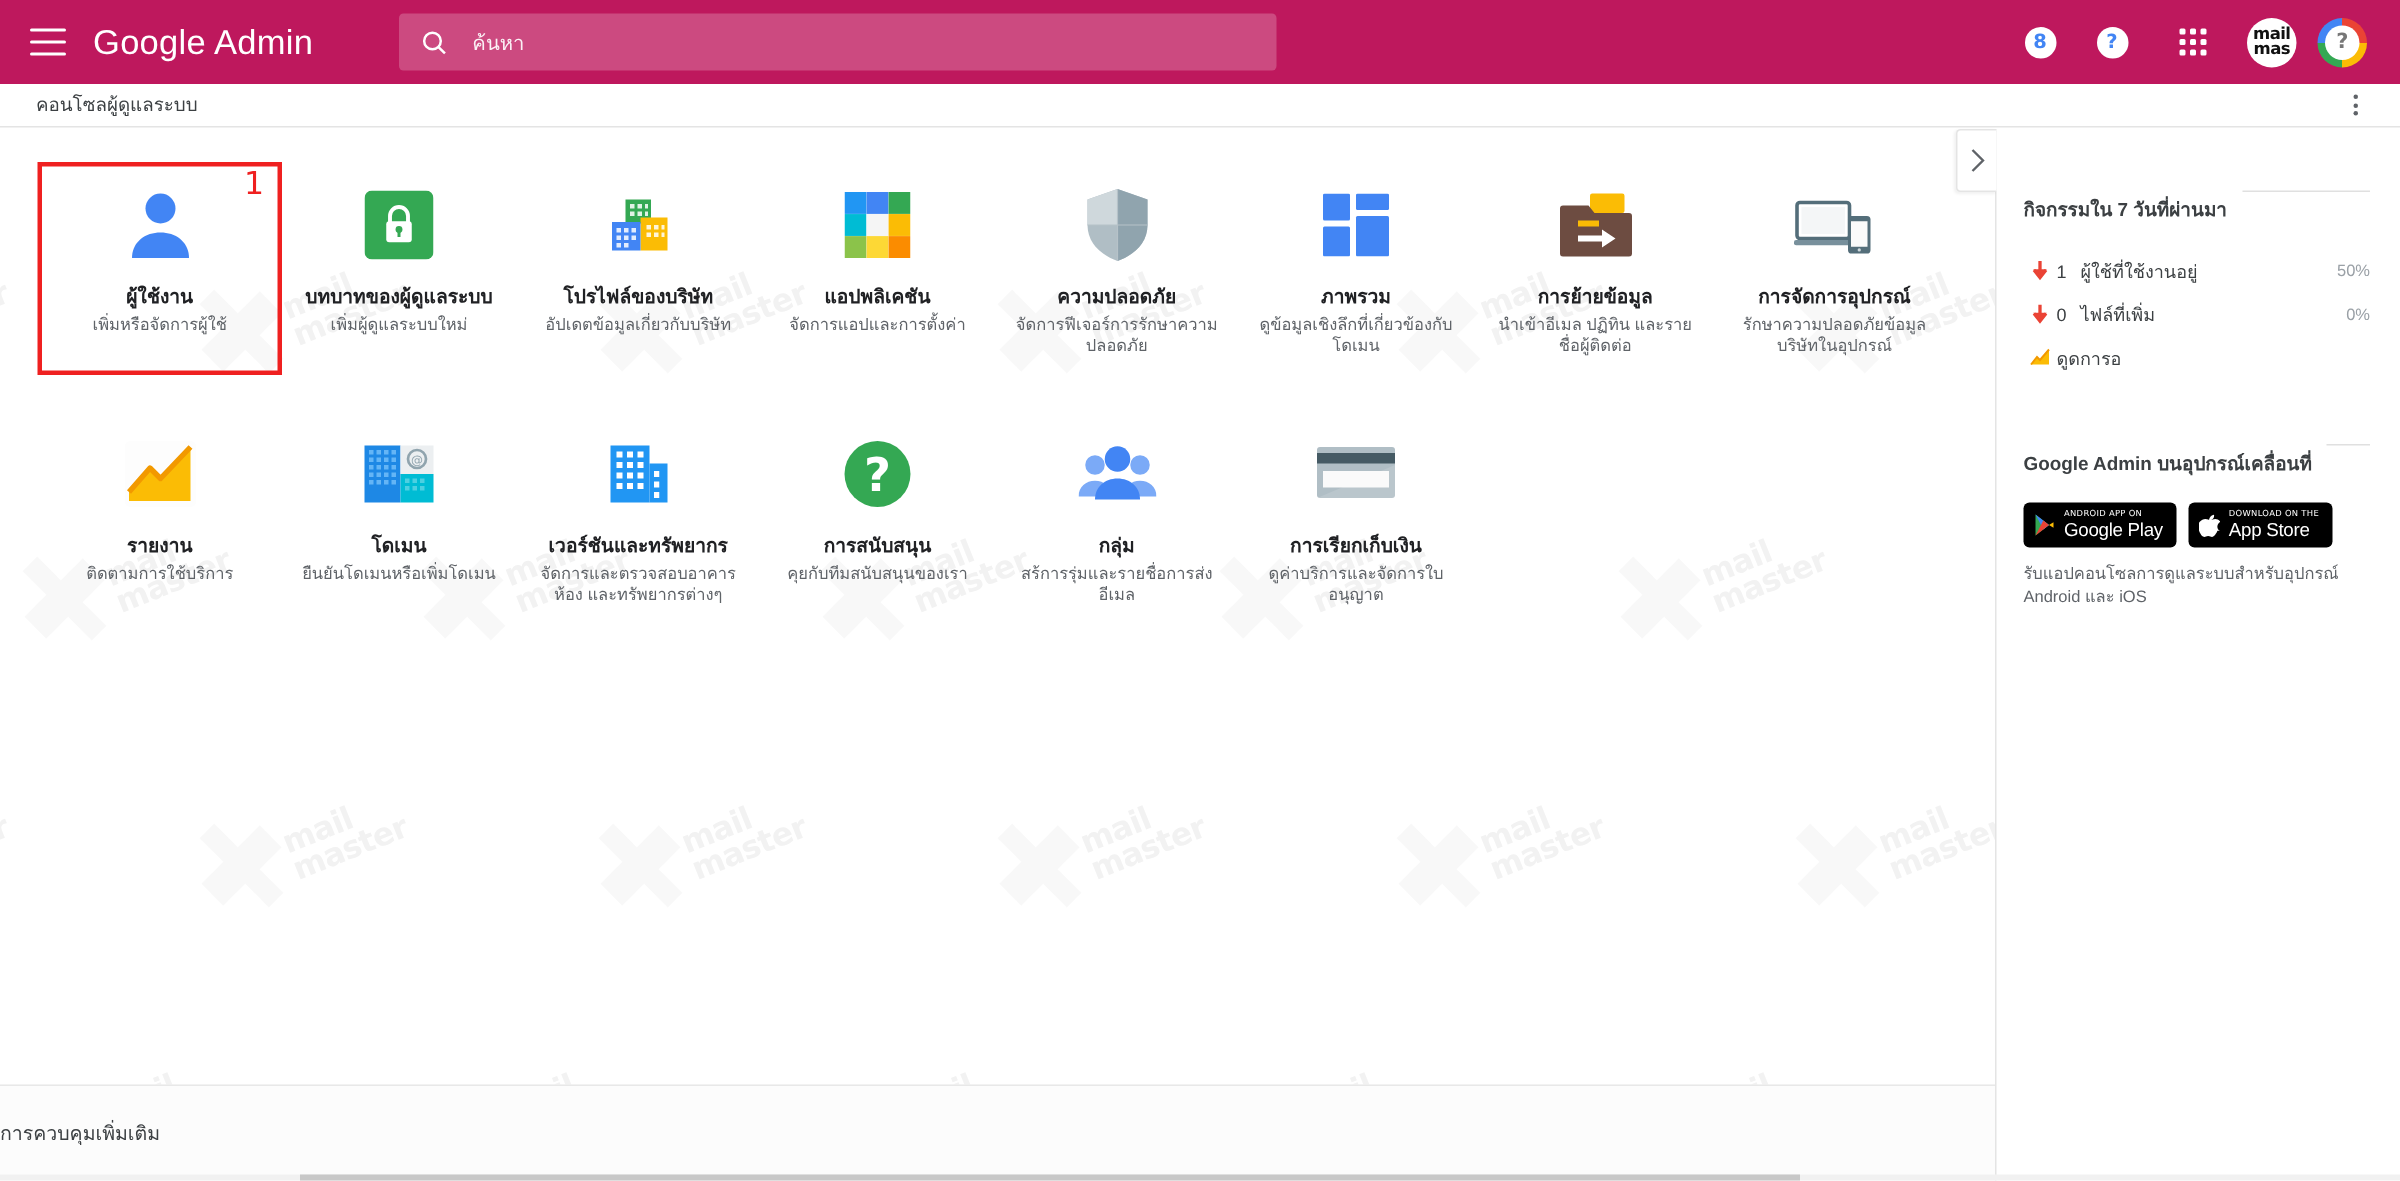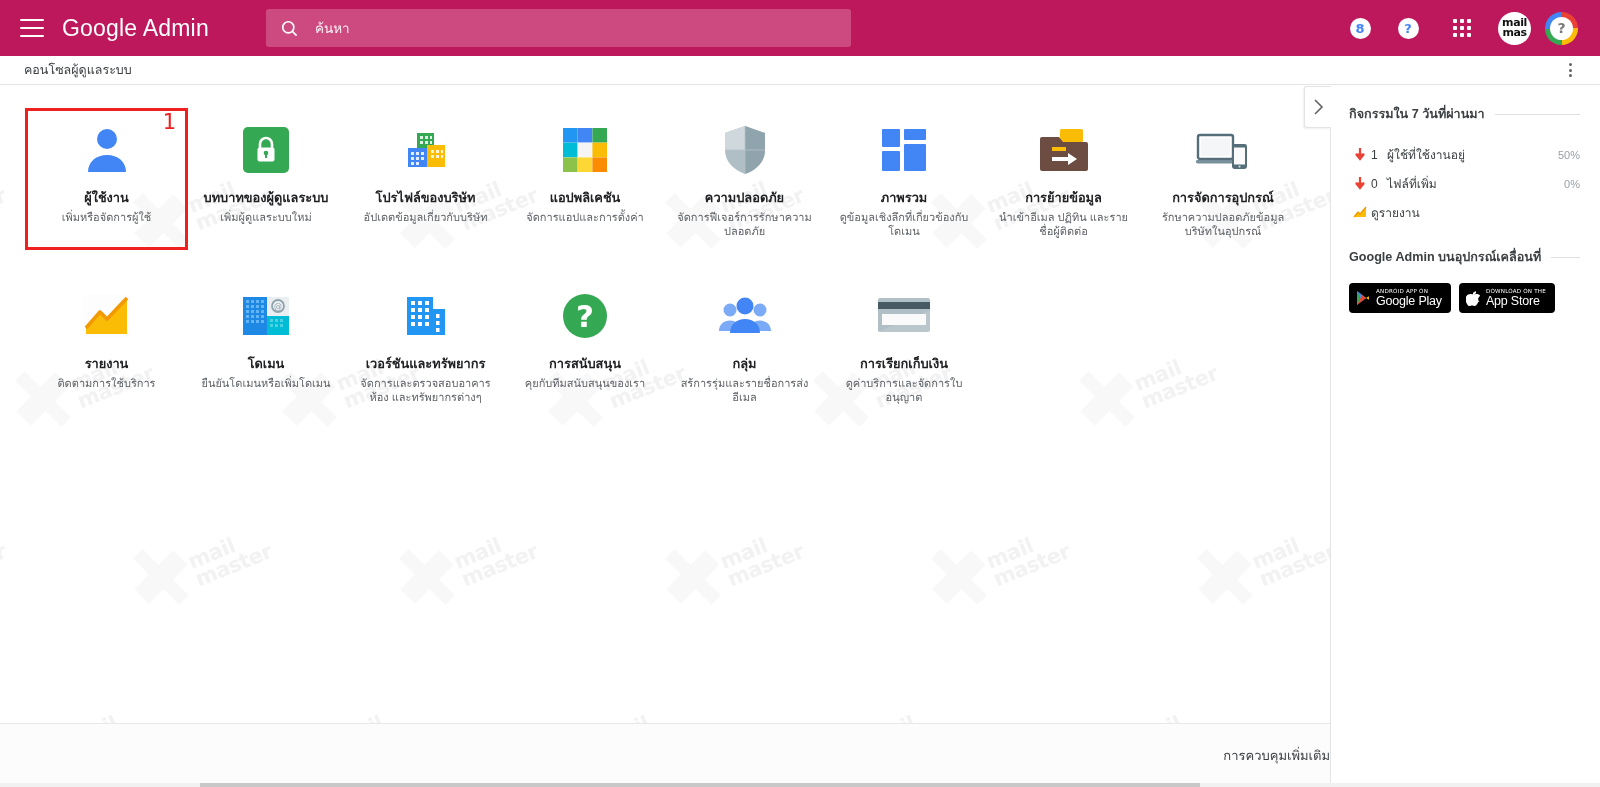--- a/index.html
+++ b/index.html
@@ -191,21 +191,21 @@
     line-height: 21px;
   }
 
   
   .bottombar {
     position: absolute;
     left: 0; top: 723px;
     width: 1330px; height: 64px;
     background: #fcfcfc;
     border-top: 1px solid #e8e8e8;
-    display: flex; align-items: center; justify-content: flex-end;
+    display: flex; align-items: center; justify-content: flex-start;
     z-index: 14;
   }
   .bottombar span { font-size: 13px; color: #3c4043; }
 
   
   .rightpanel {
     position: absolute;
     top: 86px; right: 0;
     width: 270px; height: 701px;
     background: #fff;
@@ -221,21 +221,21 @@
     border: 1px solid #e4e4e4; border-right: none;
     border-radius: 3px 0 0 3px;
     display: flex; align-items: center; justify-content: center;
     cursor: pointer;
     box-shadow: -1px 1px 2px rgba(0,0,0,.06);
   }
   .sec-head {
     display: flex; align-items: center;
     margin-bottom: 16px;
   }
-  .sec-head .t { font-size: 12.6px; color: #3c4043; font-weight: 700; white-space: nowrap; }
+  .sec-head .t { font-size: 12.6px; color: #3c4043; font-weight: 700; white-space: nowrap; margin-top: 26px; }
   .sec-head .rule { flex: 1; height: 1px; background: #e0e0e0; margin-left: 10px; }
   .act-row {
     display: flex; align-items: center;
     height: 29px;
     font-size: 12px; color: #3c4043;
   }
   .act-row .ic { width: 22px; display:flex; align-items:center; justify-content:center; flex:0 0 22px;}
   .act-row .num { width: 16px; color: #3c4043; font-size: 12px; }
   .act-row .lbl { color: #3c4043; }
   .act-row .pct { margin-left: auto; color: #9aa0a6; font-size: 11px; }
@@ -775,21 +775,21 @@
       </div>
     </div>
 
   <div class="act-row link">
     <span class="ic">
       <svg width="15" height="13" viewBox="0 0 15 13">
         <path d="M1 11 L5 6 L7 8 L13 1 L13 11 Z" fill="#fbbc05"></path>
         <path d="M1 11 L5 6 L7 8 L13 1" fill="none" stroke="#f29900" stroke-width="1.3"></path>
       </svg>
     </span>
-    <span class="lbl">ดูรายงาน</span>
+    <span class="lbl">ดูดการอ</span>
   </div>
 
   <div style="height:20px"></div>
 
   <div class="sec-head">
     <span class="t">Google Admin บนอุปกรณ์เคลื่อนที่</span>
     <span class="rule"></span>
   </div>
 
   <div class="store-row">
@@ -810,17 +810,18 @@
         <path d="M10 1.2c-.9.1-1.9.6-2.5 1.4-.5.6-.9 1.6-.8 2.5 1 .1 2-.5 2.6-1.2.6-.7 1-1.7.7-2.7z" fill="#fff"></path>
         <path d="M12.3 11.8c-.3.8-.5 1.2-1 1.9-.6 1-1.5 2.3-2.6 2.3-1 0-1.2-.6-2.6-.6-1.3 0-1.6.6-2.6.6-1.1 0-1.9-1.1-2.5-2.1C-.7 11-.9 7.6.5 5.9c1-1.2 2.4-1.9 3.8-1.9 1.4 0 2.2.7 3.3.7 1.1 0 1.7-.7 3.3-.7 1.2 0 2.5.7 3.4 1.8-3 1.6-2.5 5.9 0 6z" fill="#fff"></path>
       </svg>
       <span class="txt">
         <span class="small">Download on the</span>
         <span class="big">App Store</span>
       </span>
     </div>
   </div>
 
+  <div class="panel-note">รับแอปคอนโซลการดูแลระบบสำหรับอุปกรณ์ Android และ iOS</div>
 </div>
 
 <div class="hscroll">
   <div class="thumb"></div>
 </div>
 
 </body></html>

